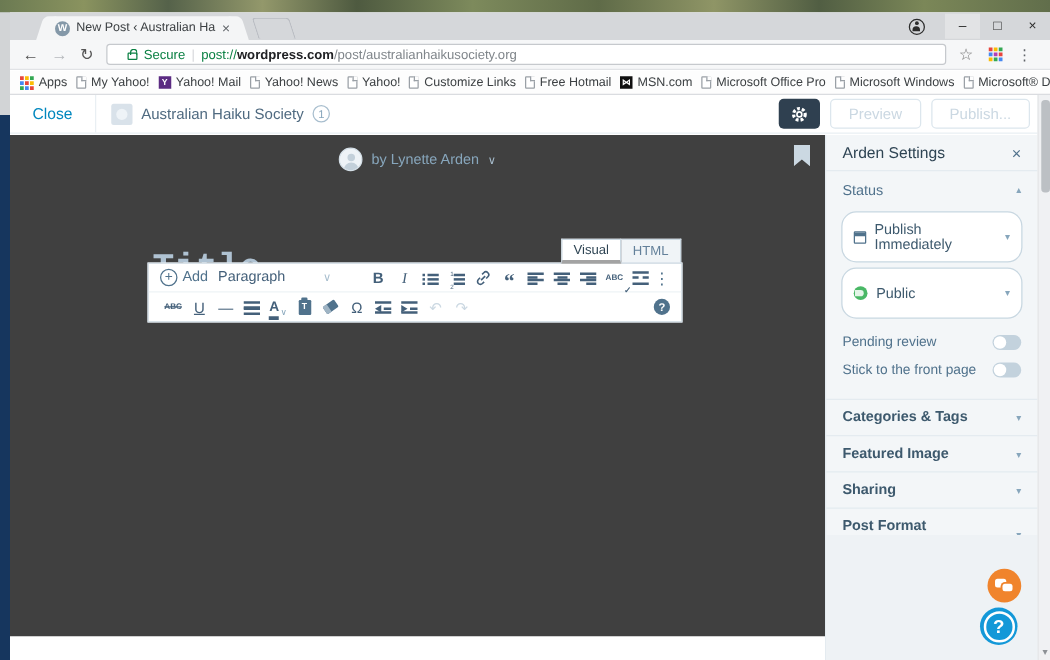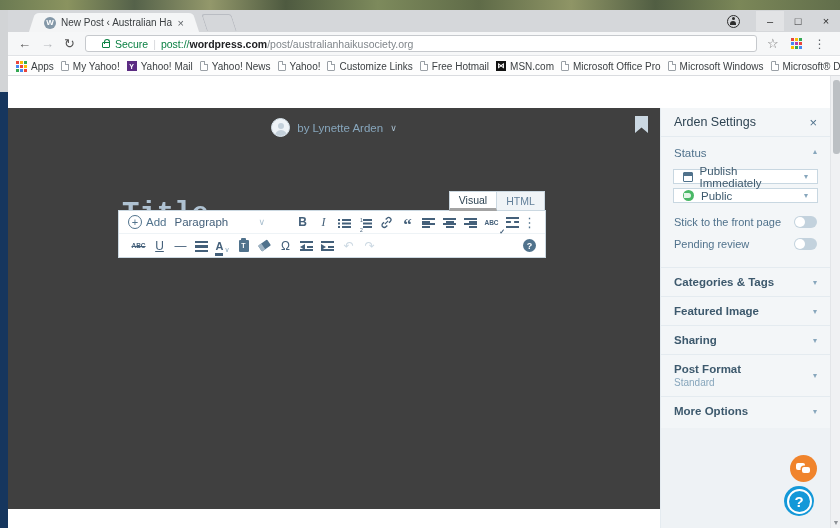--- a/index.html
+++ b/index.html
@@ -128,21 +128,21 @@
   .ic-in::after { left:0; border-left:5px solid currentColor; }
   .ic-out i,.ic-in i { position:absolute; right:0; top:5.5px; width:6px; height:2px; background:currentColor; }
 
   
   .sidebar { position:absolute; left:652px; top:98px; width:170px; height:420px; background:#f3f6f8; border-left:1px solid #e4ebf0; }
   .sb-hdr { height:29px; display:flex; align-items:center; justify-content:space-between; padding:0 13px; border-bottom:1px solid #e4ebf0; }
   .sb-title { font-size:12.5px; color:#2e4453; }
   .sb-x { color:#50728c; font-size:13px; }
   .sb-status-row { display:flex; align-items:flex-start; justify-content:space-between; padding:10px 13px 6px; font-size:11.5px; color:#50728c; }
   .sb-chev { color:#87a6bc; font-size:8px; }
-  .sb-dd { margin:4px 12px; height:15px; background:#fff; border:1px solid #c8d7e1; border-radius:0;
+  .sb-dd { margin:4px 12px; height:41px; background:#fff; border:1px solid #c8d7e1; border-radius:12px;
     display:flex; align-items:center; padding:0 9px; gap:7px; font-size:11.5px; color:#3d596d; }
   .sb-dd .sb-chev { margin-left:auto; }
   .cal-ic { width:10px; height:10px; border:1.3px solid #50728c; border-radius:1px; position:relative; }
   .cal-ic::before { content:""; position:absolute; left:0; right:0; top:0; height:3px; background:#50728c; }
   .globe-ic { width:11px; height:11px; border-radius:50%; background:#4ab866; position:relative; }
   .globe-ic::before { content:""; position:absolute; left:1px; top:3px; width:7px; height:5px; background:#fff; border-radius:0 3px 3px 0; opacity:.85; }
   .sb-toggle-row { display:flex; align-items:center; justify-content:space-between; padding:5px 13px; font-size:11px; color:#50728c; }
   .toggle { width:23px; height:12px; border-radius:6px; background:#c3d2dd; position:relative; }
   .toggle::before { content:""; position:absolute; left:1px; top:1px; width:10px; height:10px; border-radius:50%; background:#fff; }
   .sb-acc { border-top:1px solid #e4ebf0; padding:8px 13px; display:flex; align-items:center; justify-content:space-between; }
@@ -265,20 +265,38 @@
           <span class="doc-ic"></span>
           <span>Microsoft Windows</span>
         </span>
       <span class="bm">
           <span class="doc-ic"></span>
           <span>Microsoft® Design</span>
         </span>
 
     </div>
 
+    <div class="wp-header">
+      <span class="wp-close">Close</span>
+      <span class="site-chip">
+        <span class="site-avatar"></span>
+        <span class="site-name">Australian Haiku Society</span>
+        <span class="site-badge">1</span>
+      </span>
+      <span class="hdr-right">
+        <span class="gear-btn">
+          <svg width="15" height="15" viewBox="0 0 20 20">
+            <circle cx="10" cy="10" r="6.2" fill="none" stroke="#fff" stroke-width="3.4" stroke-dasharray="3 2.2"></circle>
+            <circle cx="10" cy="10" r="2.6" fill="none" stroke="#fff" stroke-width="1.8"></circle>
+          </svg>
+        </span>
+        <span class="btn-disabled">Preview</span>
+        <span class="btn-disabled">Publish...</span>
+      </span>
+    </div>
 
     <div class="editor-col">
       <div class="author-row">
         <span class="avatar-c"></span>
         <span class="author-name">by Lynette Arden</span>
         <span class="chev">∨</span>
       </div>
       <span class="bookmark-ic"></span>
 
       <div class="post-title">Title</div>
@@ -379,25 +397,25 @@
         <span>Publish Immediately</span>
         <span class="sb-chev">▾</span>
       </div>
       <div class="sb-dd">
         <span class="globe-ic"></span>
         <span>Public</span>
         <span class="sb-chev">▾</span>
       </div>
       <div style="height:4px"></div>
       <div class="sb-toggle-row">
+        <span>Pending review</span>
+        <span class="toggle"></span>
+      </div>
+      <div class="sb-toggle-row">
         <span>Stick to the front page</span>
-        <span class="toggle"></span>
-      </div>
-      <div class="sb-toggle-row">
-        <span>Pending review</span>
         <span class="toggle"></span>
       </div>
       <div class="spacer14"></div>
       <div class="sb-acc">
         <span class="lbl">Categories &amp; Tags</span>
         <span class="sb-chev">▾</span>
       </div>
       <div class="sb-acc">
         <span class="lbl">Featured Image</span>
         <span class="sb-chev">▾</span>

